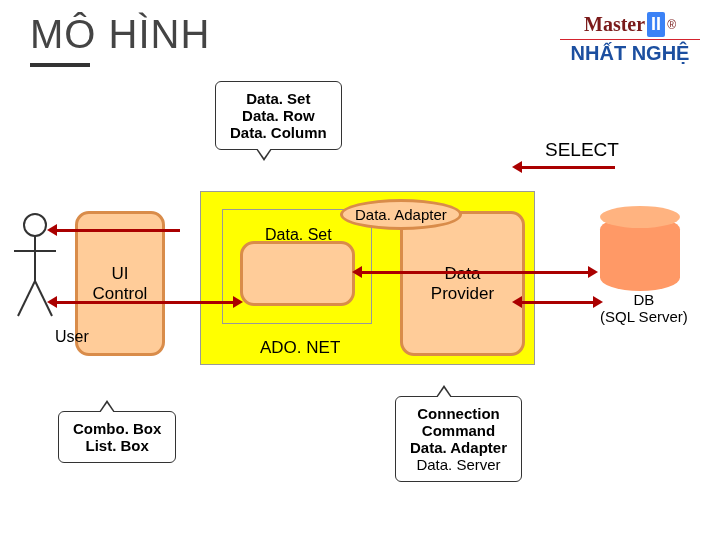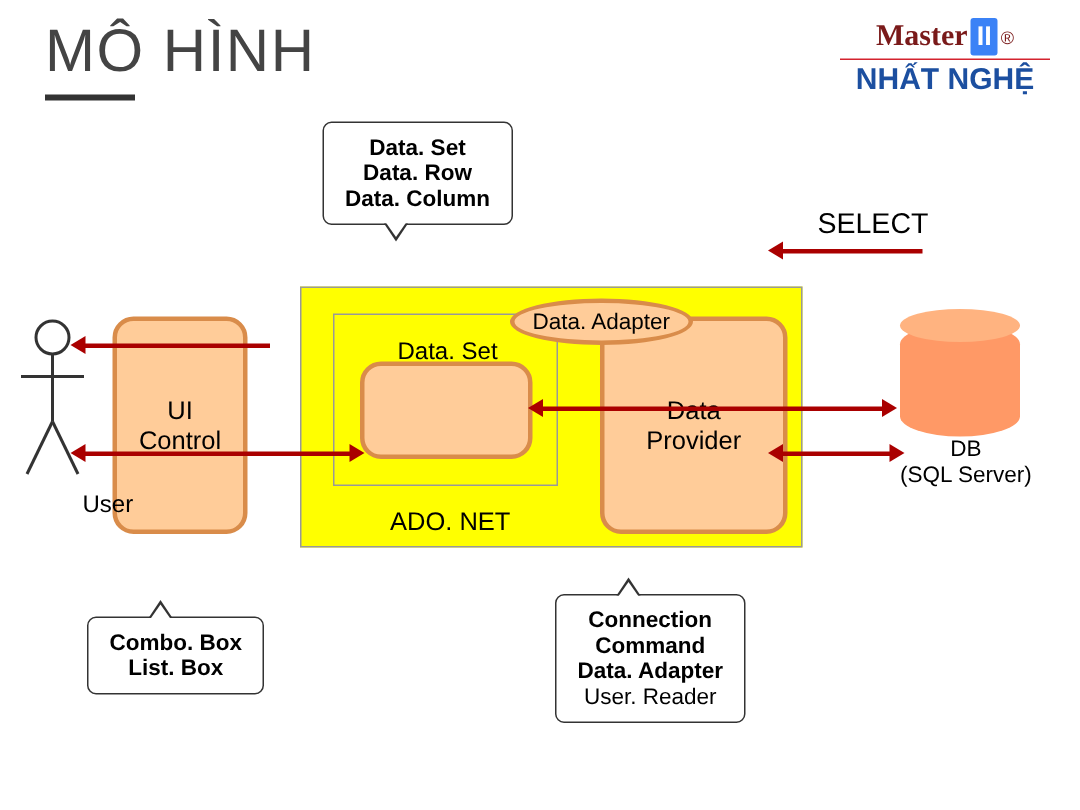--- a/index.html
+++ b/index.html
@@ -102,21 +102,21 @@
   <div class="arrow-h bi" style="left:55px; top:230px; width:180px;"></div>
   <div class="arrow-h bi" style="left:360px; top:200px; width:230px;"></div>
   <div class="arrow-h bi" style="left:520px; top:230px; width:75px;"></div>
   <div class="arrow-h left" style="left:520px; top:95px; width:95px;"></div>
 
   <div class="callout callout-bottom" style="left:58px; top:340px;">
     <div>Combo. Box</div>
     <div>List. Box</div>
   </div>
 
-  <div class="callout callout-bottom" style="left:370px; top:325px;">
+  <div class="callout callout-bottom" style="left:395px; top:325px;">
     <div>Connection</div>
     <div>Command</div>
     <div>Data. Adapter</div>
-    <div style="font-weight:normal;">User. Reader</div>
+    <div style="font-weight:normal;">Data. Server</div>
   </div>
 
 
 </div>
 
 </body></html>

